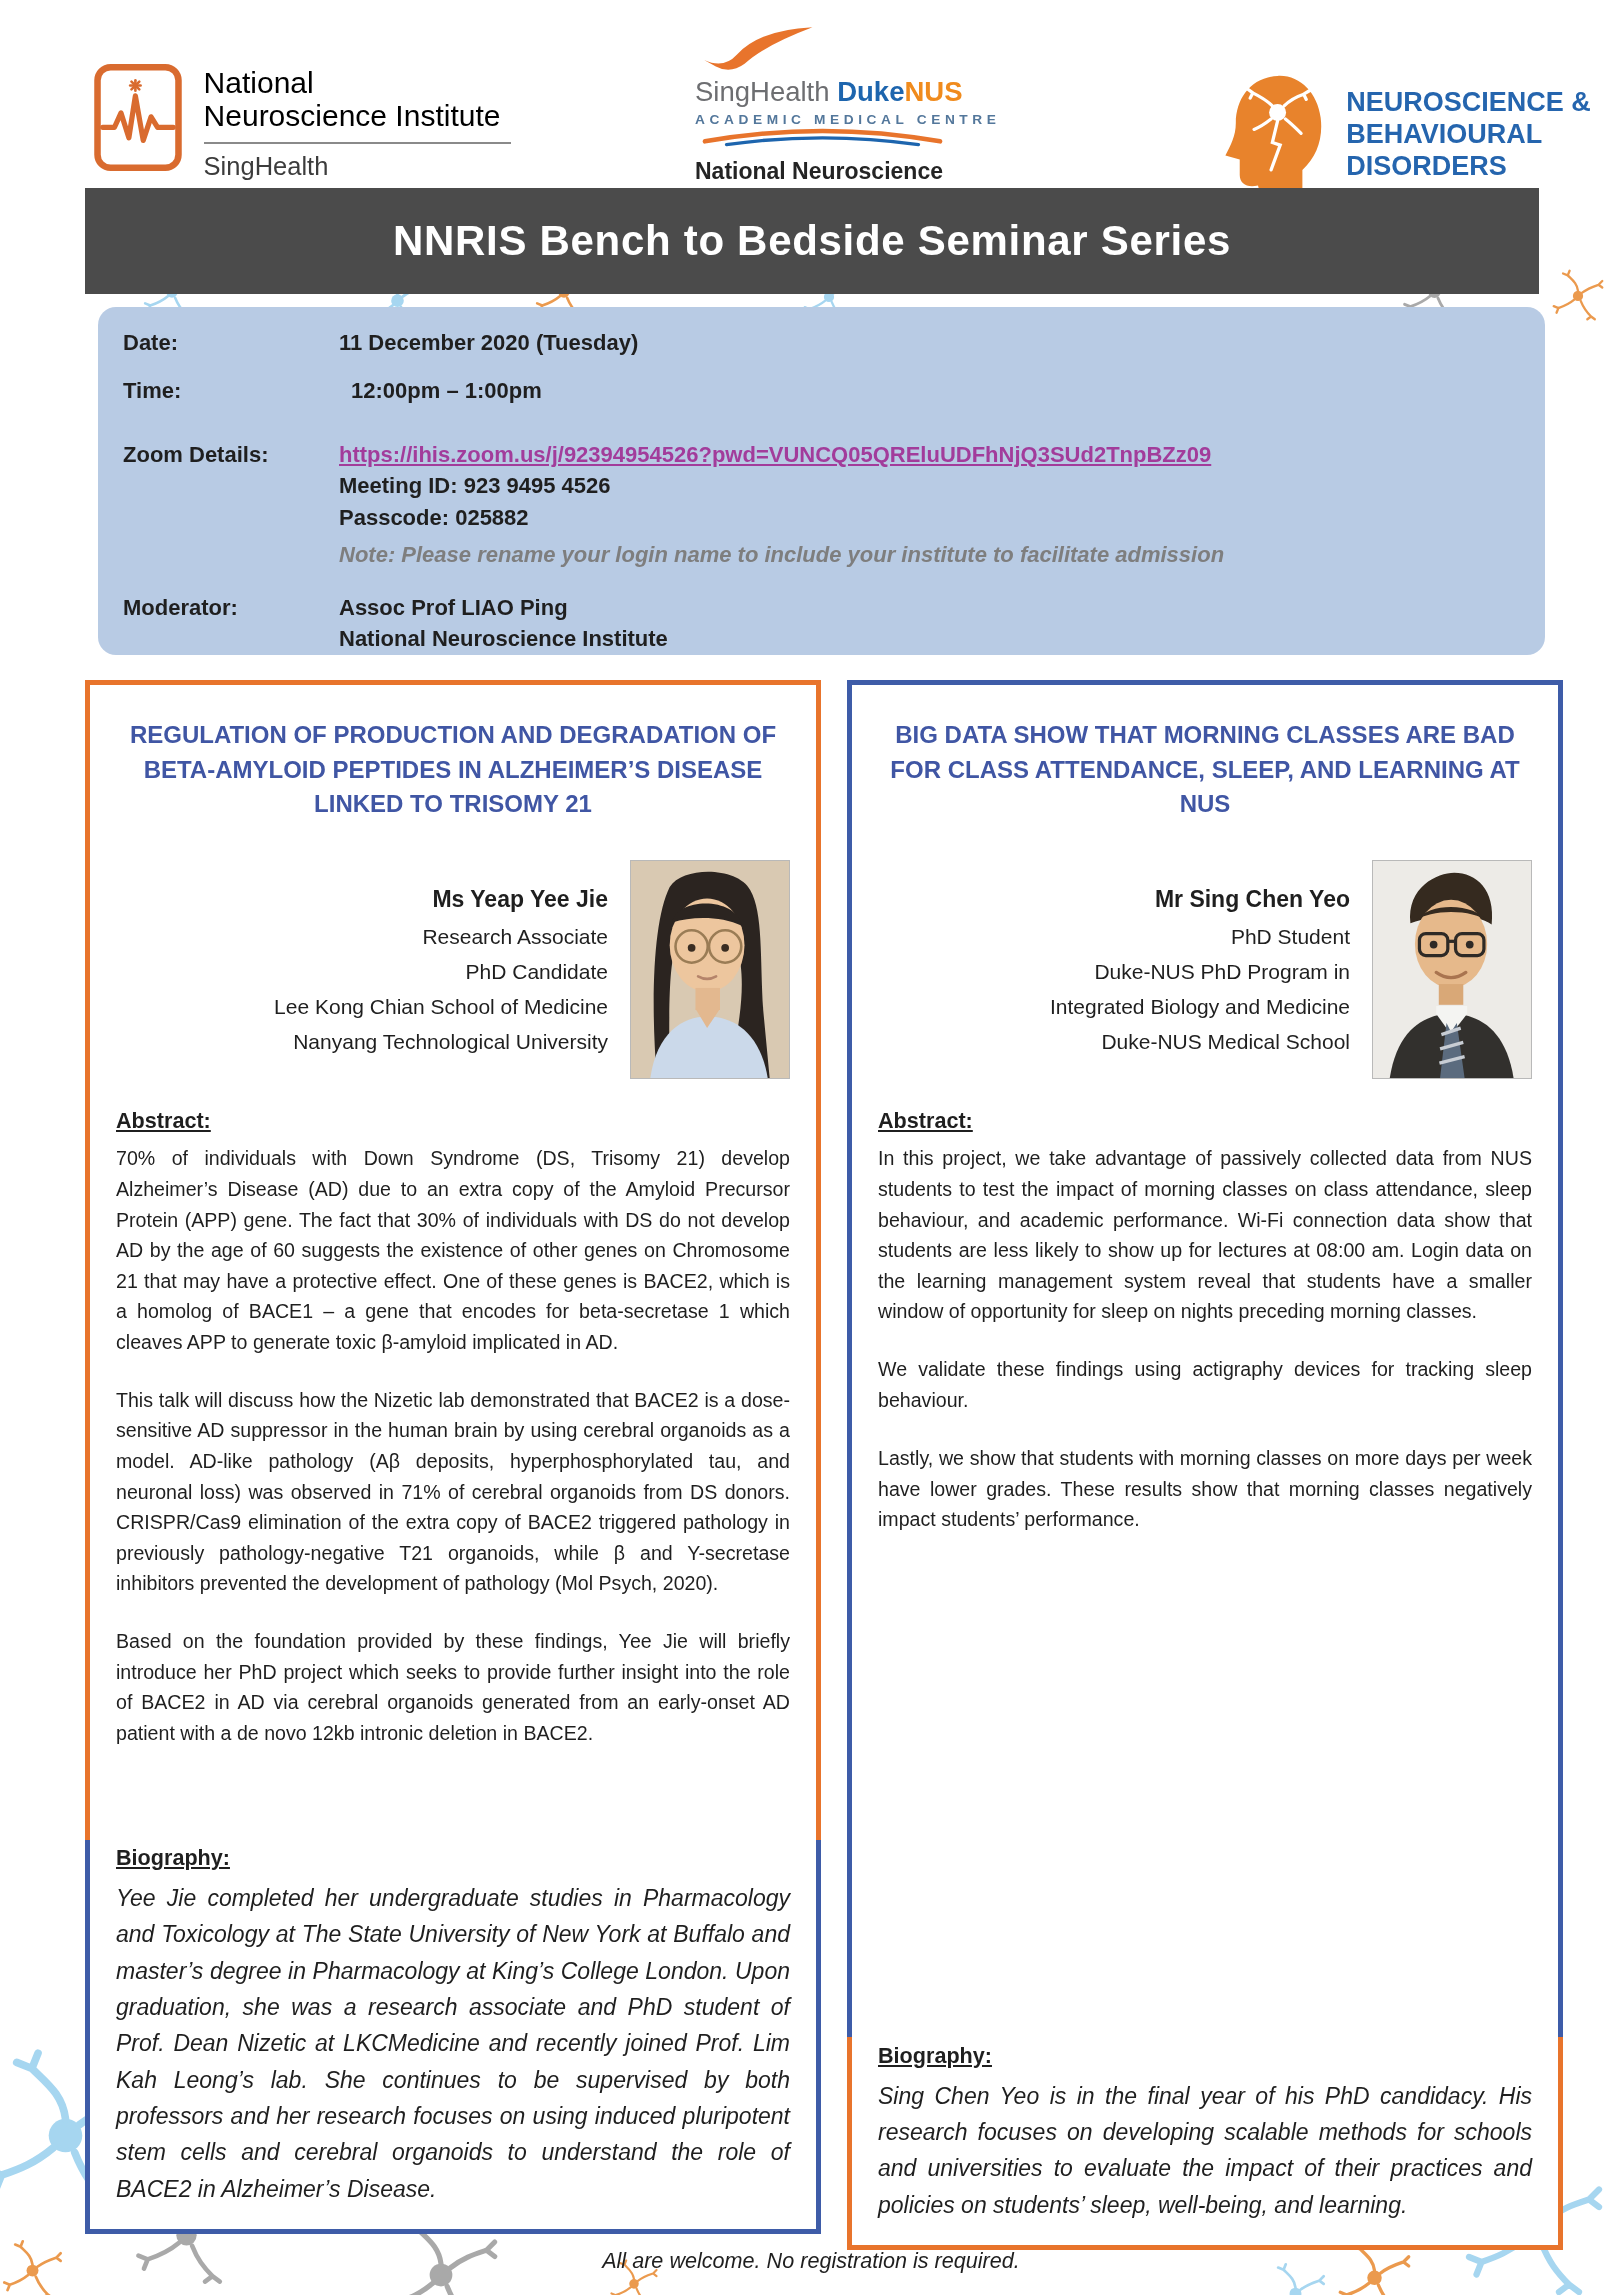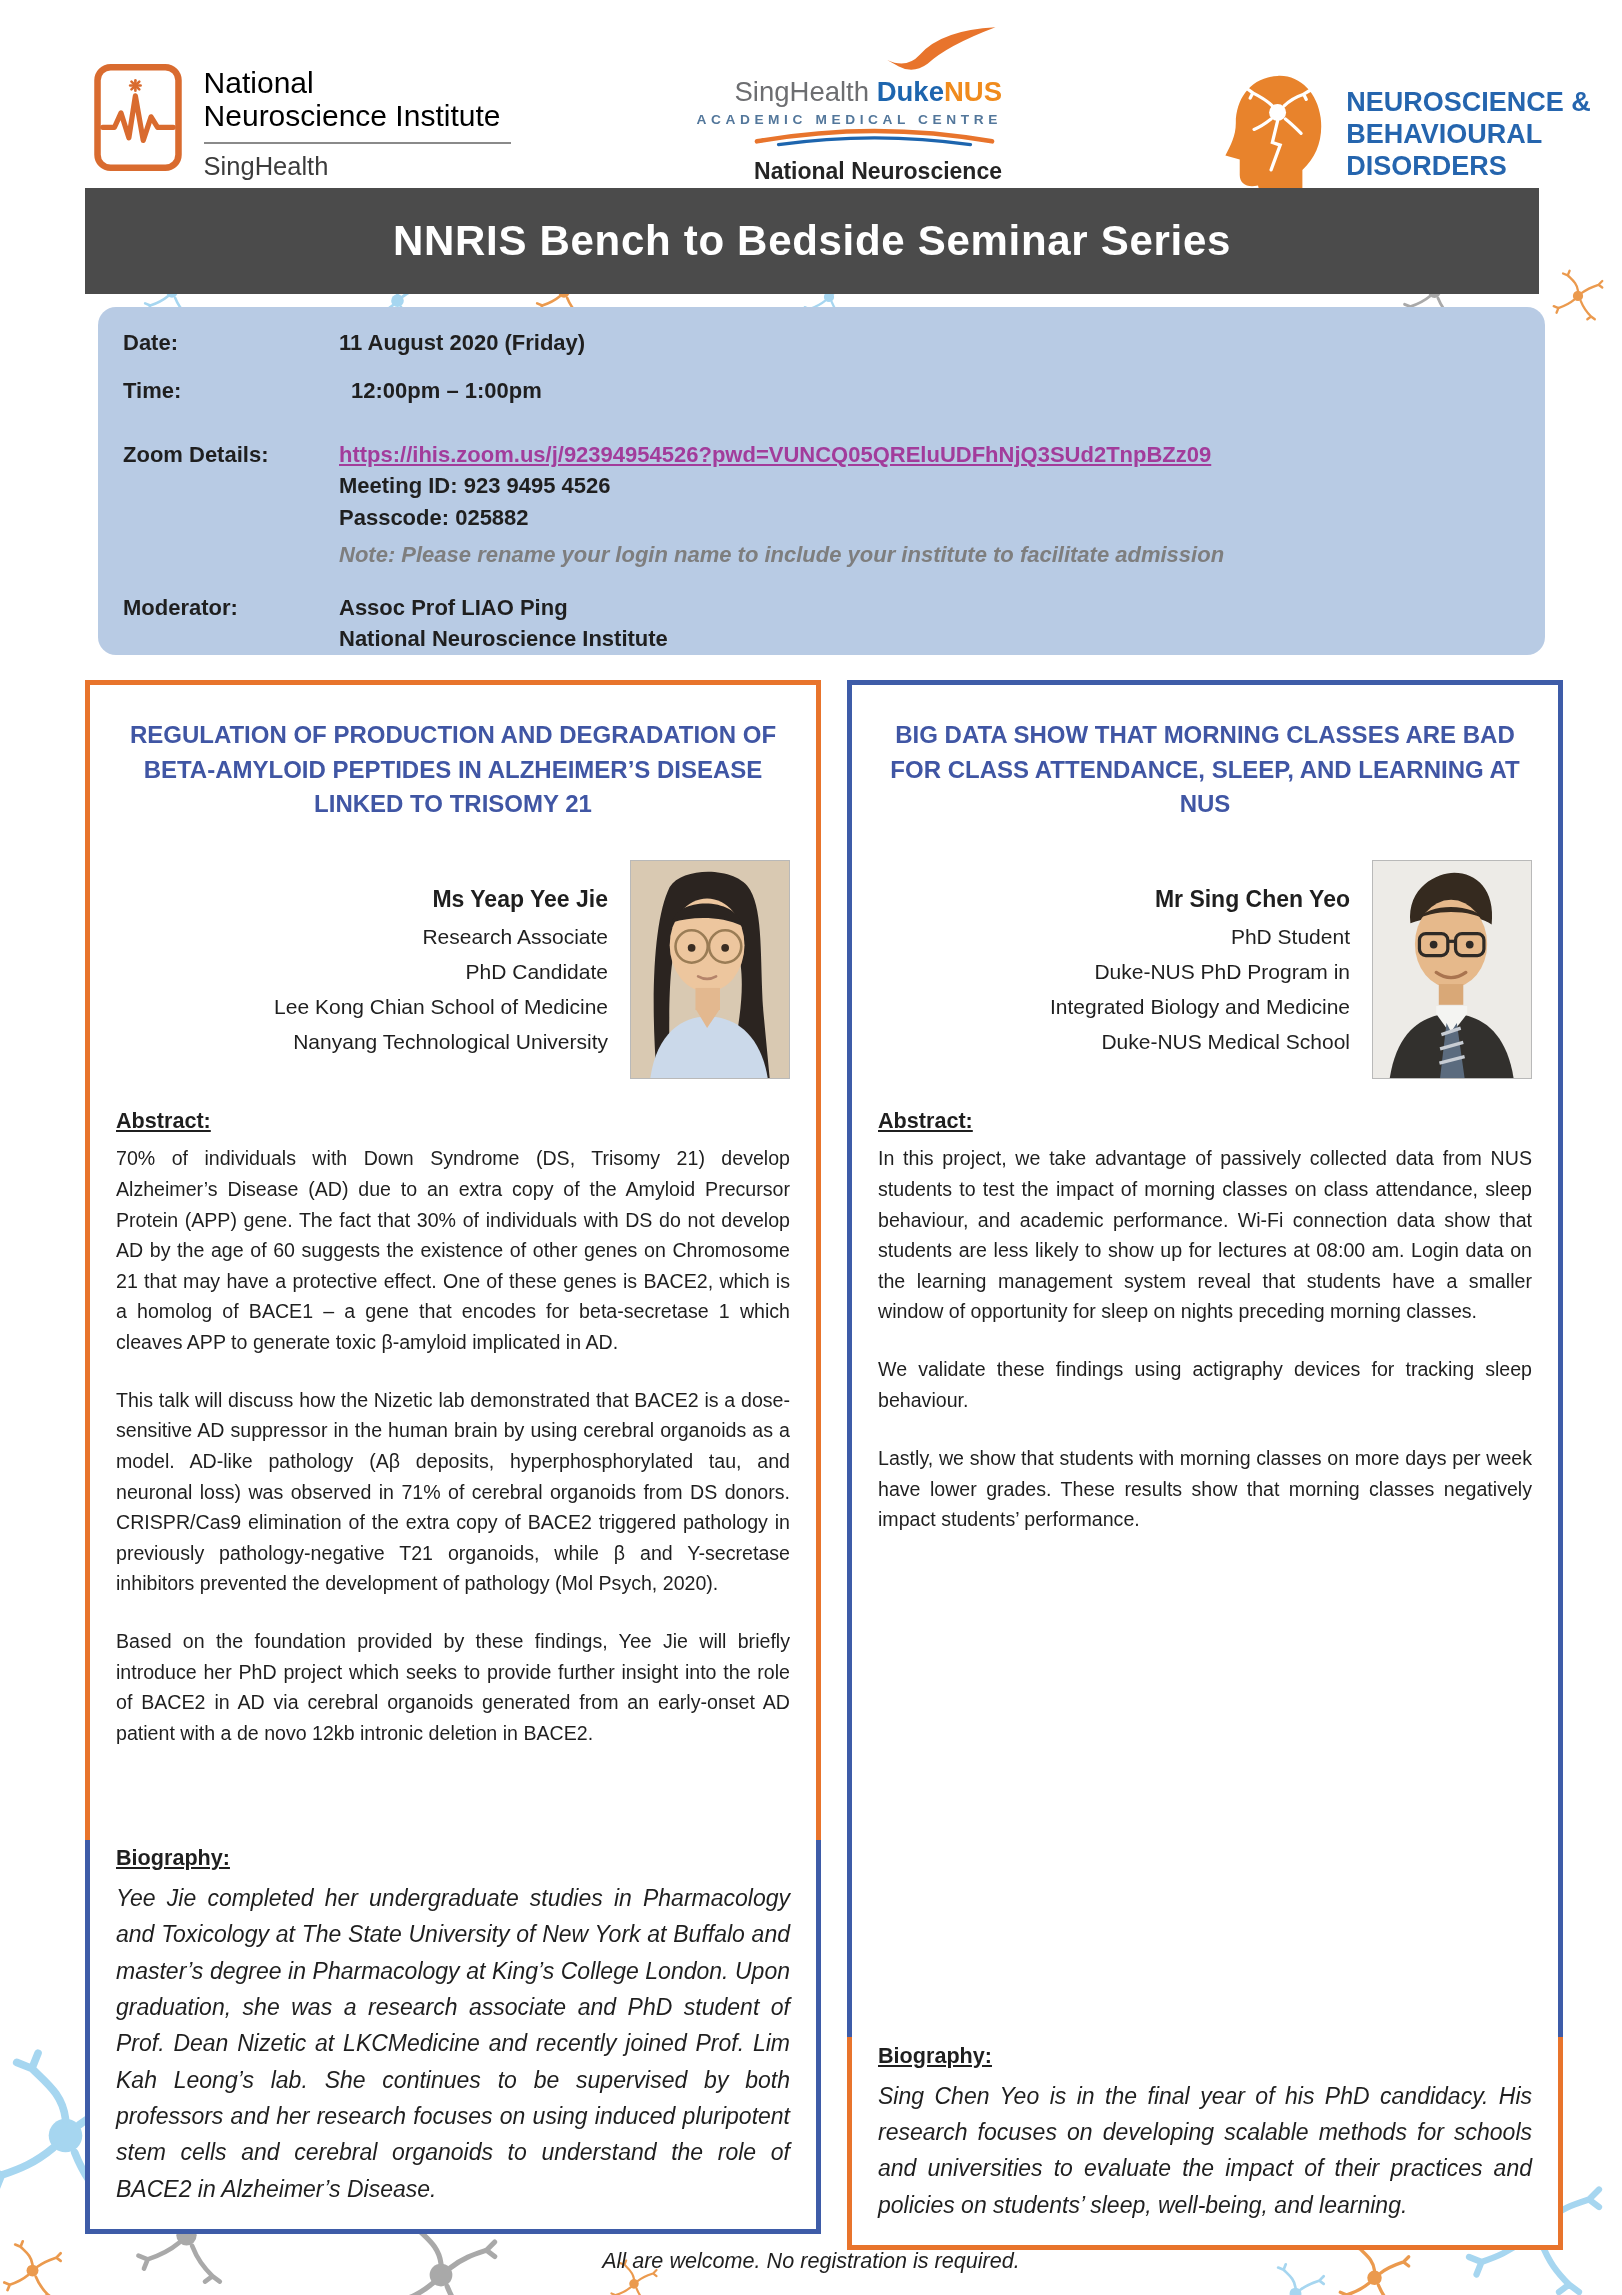--- a/index.html
+++ b/index.html
@@ -21,21 +21,21 @@
   .deco{position:absolute;z-index:0;}
   .layer{position:absolute;z-index:1;}
 
   
   .logo-nni{left:92px;top:62px;display:flex;align-items:flex-start;gap:19.6px;}
   .nni-text{padding-top:3.9px;}
   .nni-line{font-size:30px;color:#000000;line-height:1.12;}
   .nni-rule{border-top:2.6px solid #8a8a8a;margin:9.2px 0 7.9px 0;width:307px;}
   .nni-sub{font-size:25.5px;color:#3C3C3C;}
 
-  .logo-amc{left:695px;top:26px;width:307px;text-align:right;}
+  .logo-amc{left:695px;top:26px;width:307px;text-align:left;}
   .amc-brand{font-size:27.5px;margin-top:1.3px;}
   .amc-sh{color:#6D6E71;}
   .amc-duke{color:#1D65AE;font-weight:bold;}
   .amc-nus{color:#F08B1D;font-weight:bold;}
   .amc-tagline{font-size:13.7px;letter-spacing:4.6px;color:#53779B;font-weight:600;margin-top:3.9px;}
   .amc-org{font-size:23px;font-weight:bold;color:#242424;line-height:1.2;margin-top:9.2px;}
 
   .logo-nbd{left:1220px;top:72px;display:flex;align-items:center;gap:18.3px;}
   .nbd-text{font-size:27px;font-weight:bold;color:#2565AE;line-height:1.18;}
 
@@ -215,21 +215,21 @@
   </span>
 </div>
 
 <div class="layer banner">
   <span>NNRIS Bench to Bedside Seminar Series</span>
 </div>
 
 <div class="layer details">
   <div class="drow mb-sm">
     <div class="dlabel">Date:</div>
-    <div>11 August 2020 (Friday)</div>
+    <div>11 December 2020 (Tuesday)</div>
   </div>
   <div class="drow mb-lg">
     <div class="dlabel">Time:</div>
     <div>12:00pm – 1:00pm</div>
   </div>
   <div class="drow">
     <div class="dlabel">Zoom Details:</div>
     <div>
       <a class="zoom-link">https://ihis.zoom.us/j/92394954526?pwd=VUNCQ05QREluUDFhNjQ3SUd2TnpBZz09</a>
       <div>Meeting ID: 923 9495 4526</div>

